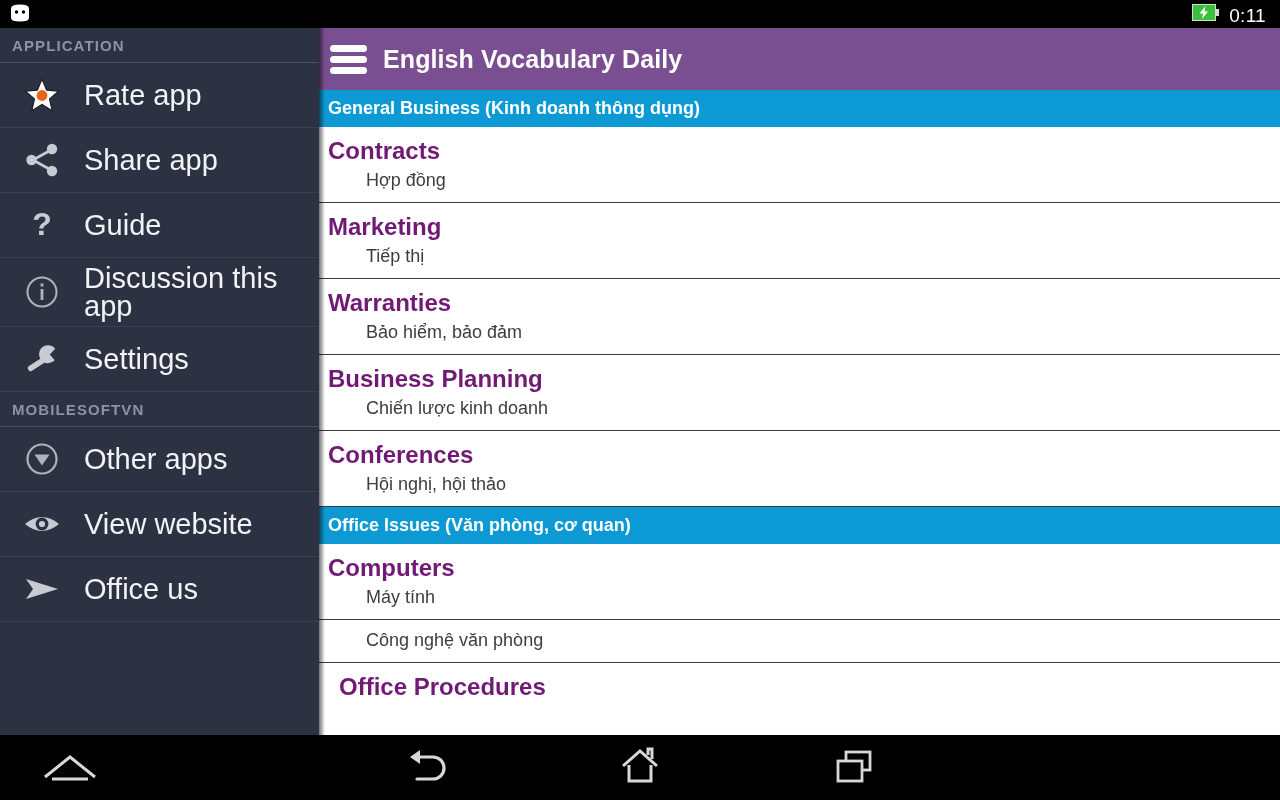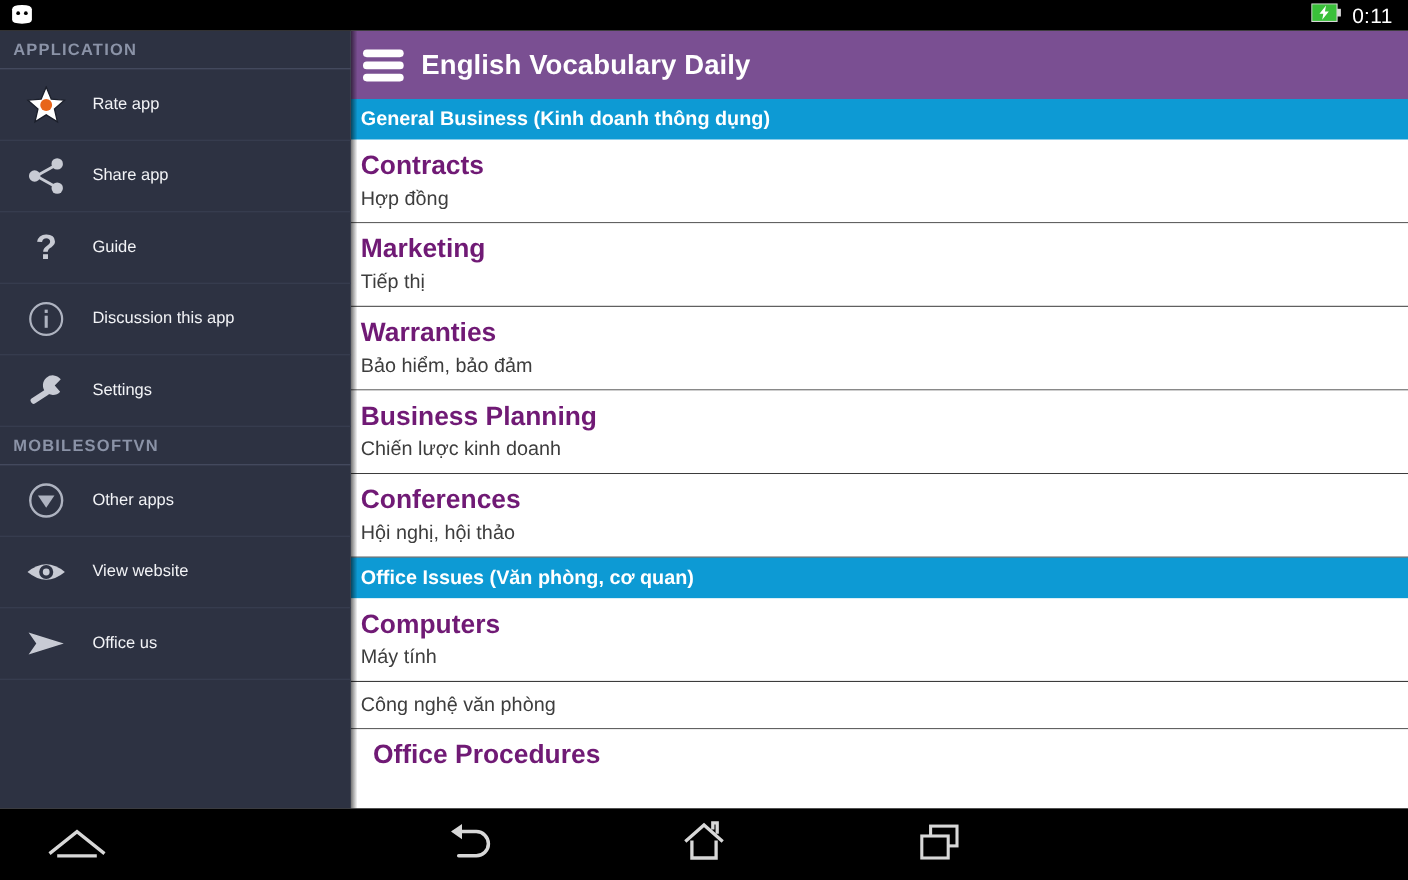--- a/index.html
+++ b/index.html
@@ -51,21 +51,21 @@
   .drawer-item {
     display:flex; align-items:center; min-height:65px;
     padding:6px 10px 6px 0;
     border-bottom:1px solid #3a4052;
   }
   .drawer-item .icon-slot {
     width:84px; min-width:84px; display:flex;
     align-items:center; justify-content:center;
   }
   .drawer-item .label {
-    color:#f2f3f6; font-size:15px; line-height:28px;
+    color:#f2f3f6; font-size:29px; line-height:28px;
     padding-right:14px;
   }
   .drawer-spacer { flex:1; }
 
   
   .main {
     position:absolute; left:319px; top:0; width:961px; height:707px;
     background:#fff;
   }
   .appbar {
@@ -85,21 +85,21 @@
     padding-left:9px; color:#fff; font-size:18px; font-weight:bold;
   }
   .row {
     border-bottom:1px solid #3c3c3c; padding:7px 9px 9px 9px;
     background:#fff;
   }
   .row .term {
     color:#701a75; font-size:24px; font-weight:bold; line-height:33px;
   }
   .row .trans {
-    color:#3d3d3d; font-size:18px; line-height:26px;
+    color:#3d3d3d; font-size:18px; line-height:26px;margin-left:38px;
   }
   .row.partial { border-bottom:none;padding-left:20px; }
 
   
   .navbar {
     position:absolute; left:0; top:735px; width:1280px; height:65px;
     background:#000;
   }
   .nav-btn {
     position:absolute; top:0; height:65px; width:140px;

